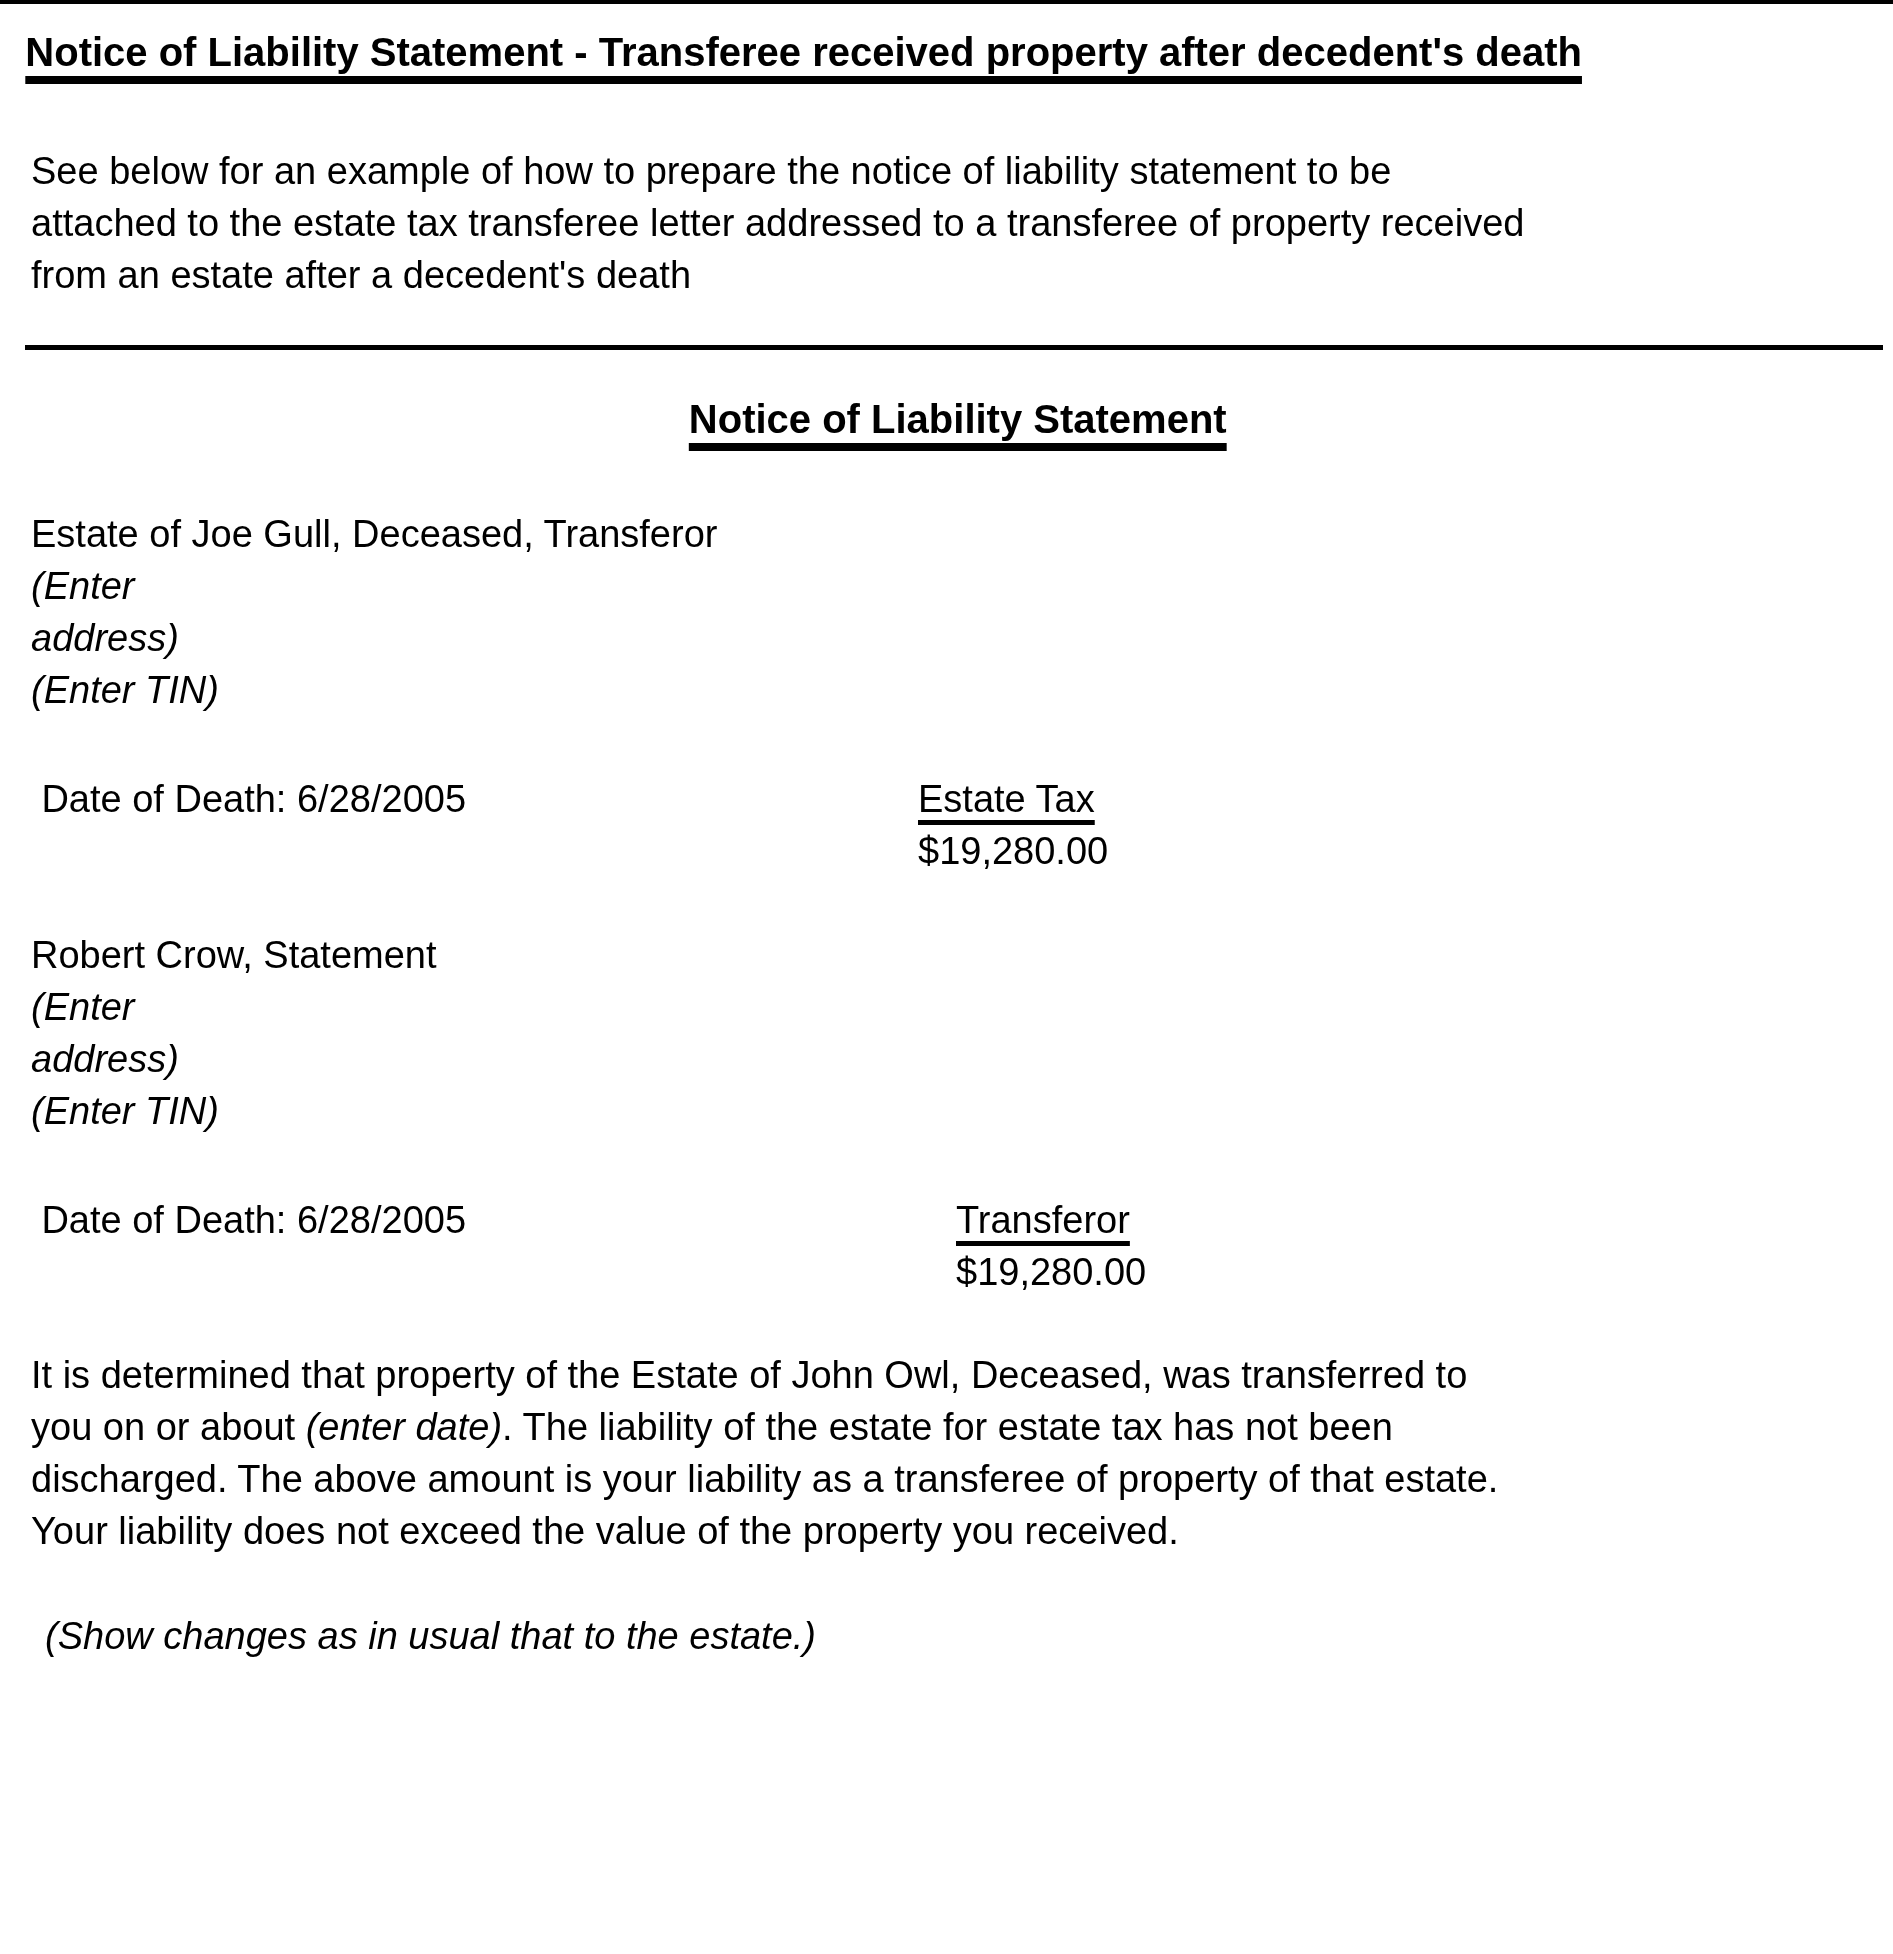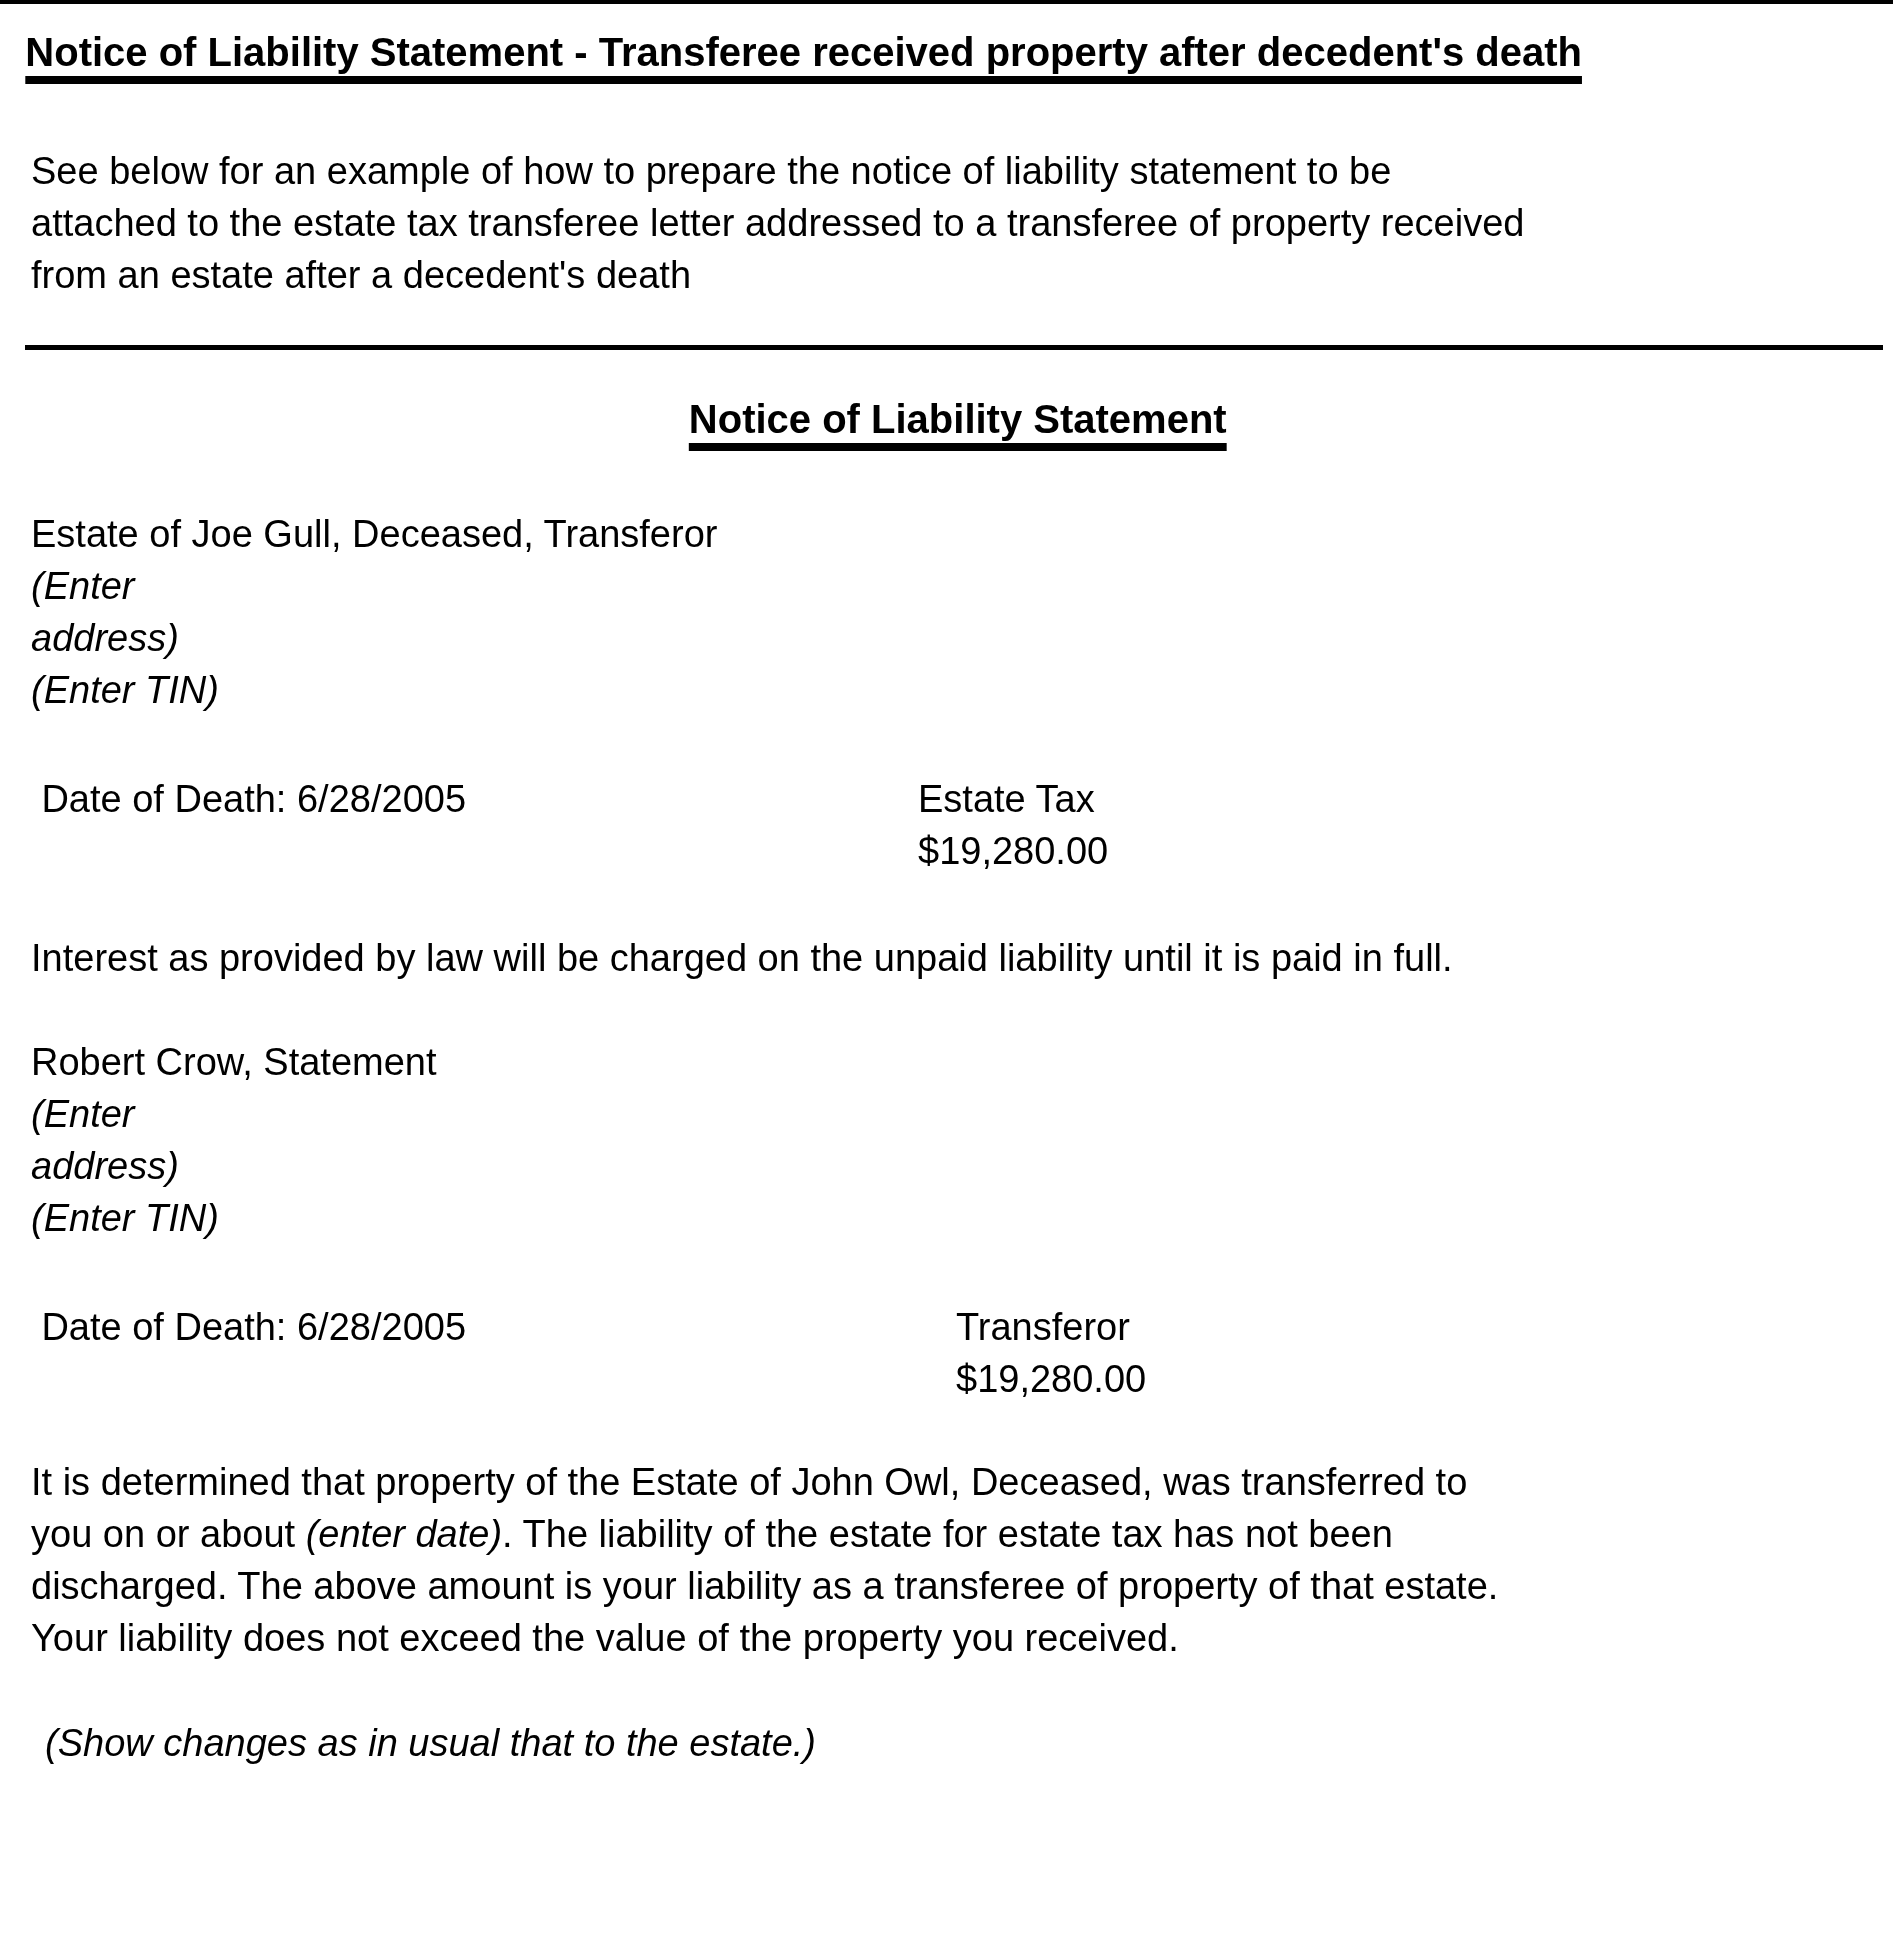--- a/index.html
+++ b/index.html
@@ -33,21 +33,21 @@
   .name-block { margin-top: 62px; }
   .name-block2 { margin-top: 52px; }
 
   .dod-row { display: grid; }
   .dod-row--1 { grid-template-columns: 887px auto; margin-top: 57px; }
   .dod-row--2 { grid-template-columns: 925px auto; margin-top: 57px; }
   .dod-label { font-size: 38px; line-height: 52px; padding-left: 10.4px; white-space: pre; }
   .amount-block { font-size: 38px; line-height: 52px; }
   .amount-label {
     width: max-content;
-    text-decoration-thickness: 4.7px; text-underline-offset: 7.6px;
+    text-decoration: underline; text-decoration-thickness: 4.7px; text-underline-offset: 7.6px;
   }
 
   .interest { margin-top: 55px; }
   .determination { margin-top: 51px; }
 
   .optional { margin-top: 53px; }
   .optional-heading {
     text-decoration: underline; text-decoration-thickness: 5.7px; text-underline-offset: 8.5px;
   }
   .show-note { padding-left: 14px; }
@@ -77,21 +77,20 @@
   </div>
 
   <div class="dod-row dod-row--1">
     <div class="dod-label">Date of Death: 6/28/2005</div>
     <div class="amount-block">
       <div class="amount-label">Estate Tax</div>
       <div class="amount-value">$19,280.00</div>
     </div>
   </div>
 
-  <div class="para interest">Interest as provided by law will be charged on the unpaid liability until it is paid in full.</div>
 
   <div class="name-block2">
     <div class="para">Robert Crow, Statement</div>
     <div class="para it">(Enter
 address)</div>
     <div class="para it">(Enter TIN)</div>
   </div>
 
   <div class="dod-row dod-row--2">
     <div class="dod-label">Date of Death: 6/28/2005</div>

